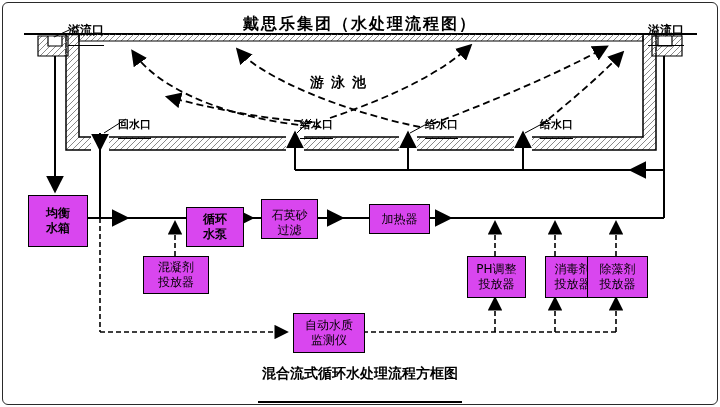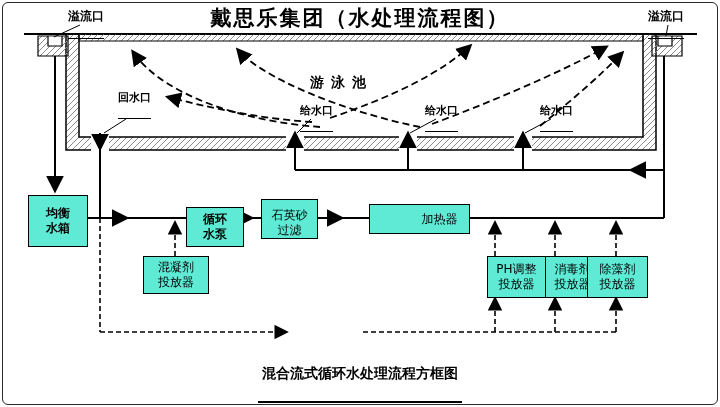--- a/index.html
+++ b/index.html
@@ -1,30 +1,30 @@
 <!DOCTYPE html>
 <html><head>
 <meta charset="utf-8">
 <style>
   html,body{margin:0;padding:0;background:#ffffff;}
   .stage{position:relative;width:720px;height:407px;background:#fff;color:#000;
          font-family:"DejaVu Sans","Liberation Sans",sans-serif;overflow:hidden;}
   .frame{position:absolute;inset:2px;border:1.5px solid #2a2a2a;border-radius:6px;pointer-events:none;}
   svg.lines{position:absolute;left:0;top:0;}
   .lbl{position:absolute;white-space:nowrap;}
-  .u{border-bottom:1.5px solid #000;padding-bottom:13px;}
+  .u{border-bottom:1.5px solid #000;padding-bottom:6px;margin-top:14px;}
   .b{font-weight:bold;}
-  .title{left:50%;top:4px;transform:translateX(-50%);font-size:21px;font-weight:bold;letter-spacing:2px;}
+  .title{left:50%;top:14px;transform:translateX(-50%);font-size:16px;font-weight:bold;letter-spacing:2px;}
   .caption{left:50%;top:365px;transform:translateX(-50%);font-size:14px;font-weight:bold;
            border-bottom:2px solid #000;padding:0 4px 18px;}
   .pool-name{font-size:14px;font-weight:bold;letter-spacing:7px;}
   .outlet{font-size:11px;font-weight:bold;}
   .ovf{font-size:12px;font-weight:bold;}
   .box{position:absolute;display:flex;flex-direction:column;align-items:center;justify-content:center;
-       border:1.6px solid #000;background:#5eead4;font-size:12px;line-height:1.25;text-align:center;}
+       border:1.6px solid #000;background:#d946ef;font-size:12px;line-height:1.25;text-align:center;}
 </style>
 </head>
 <body>
 
 <div class="stage">
 
   <svg class="lines" width="720" height="407" viewBox="0 0 720 407">
     <defs>
       <pattern id="hatch" width="6" height="6" patternUnits="userSpaceOnUse">
         <path d="M0,6 L6,0" stroke="#8a8a8a" stroke-width="1"></path>
@@ -118,60 +118,64 @@
 
   <div class="frame"></div>
 
   <div class="lbl title">戴思乐集团（水处理流程图）</div>
 
   <div class="lbl ovf u" style="left:68px;top:8px;">溢流口</div>
   <div class="lbl ovf u" style="left:648px;top:8px;">溢流口</div>
 
   <div class="lbl pool-name" style="left:310px;top:74px;">游泳池</div>
 
-  <div class="lbl outlet u" style="left:118px;top:90px;">回水口</div>
+  <div class="lbl outlet u" style="left:118px;top:103px;">回水口</div>
   <div class="lbl outlet u" style="left:300px;top:103px;">给水口</div>
   <div class="lbl outlet u" style="left:425px;top:103px;">给水口</div>
   <div class="lbl outlet u" style="left:540px;top:103px;">给水口</div>
 
   <div class="box b" style="left:28px;top:195px;width:58px;height:50px;">
     <span>均衡</span>
     <span>水箱</span>
   </div>
 
   <div class="box b" style="left:186px;top:199px;width:56px;height:38px;margin-top:8px;">
     <span>循环</span>
     <span>水泵</span>
   </div>
 
   <div class="box" style="left:261px;top:199px;width:55px;height:38px;justify-content:flex-end;">
     <span>石英砂</span>
     <span>过滤</span>
   </div>
 
-  <div class="box" style="left:369px;top:204px;width:59px;height:28px;padding-left:40px;">
+  <div class="box" style="left:369px;top:204px;width:59px;height:28px;">
     <span>加热器</span>
   </div>
 
   <div class="box" style="left:143px;top:256px;width:64px;height:36px;">
     <span>混凝剂</span>
     <span>投放器</span>
   </div>
 
-  <div class="box" style="left:487px;top:256px;width:57px;height:40px;">
+  <div class="box" style="left:467px;top:256px;width:57px;height:40px;">
     <span>PH调整</span>
     <span>投放器</span>
   </div>
 
   <div class="box" style="left:529px;top:256px;width:53px;height:40px;margin-left:16px;">
     <span>消毒剂</span>
     <span>投放器</span>
   </div>
 
   <div class="box" style="left:587px;top:256px;width:59px;height:40px;text-align:center;">
     <span>除藻剂</span>
     <span>投放器</span>
   </div>
 
+  <div class="box" style="left:293px;top:313px;width:70px;height:38px;">
+    <span>自动水质</span>
+    <span>监测仪</span>
+  </div>
 
   <div class="lbl caption">混合流式循环水处理流程方框图</div>
 
 </div>
 
 </body></html>

